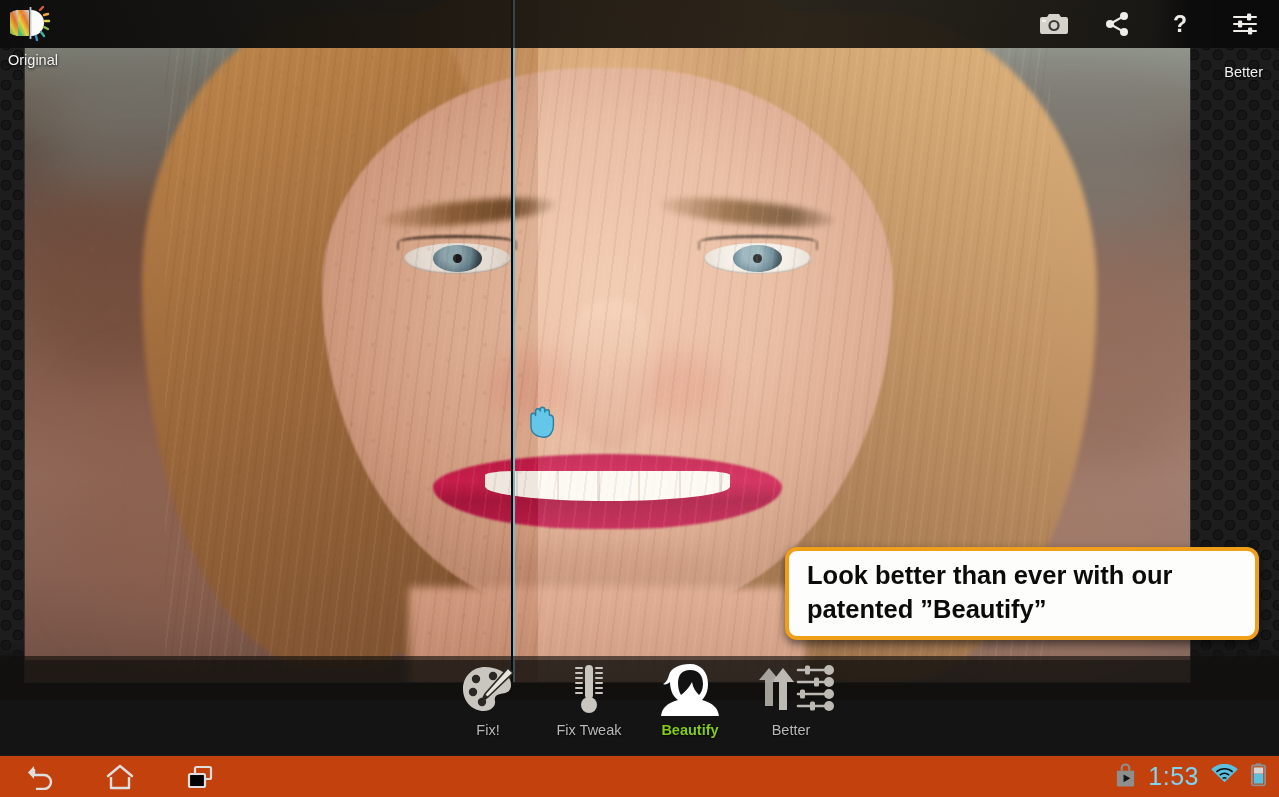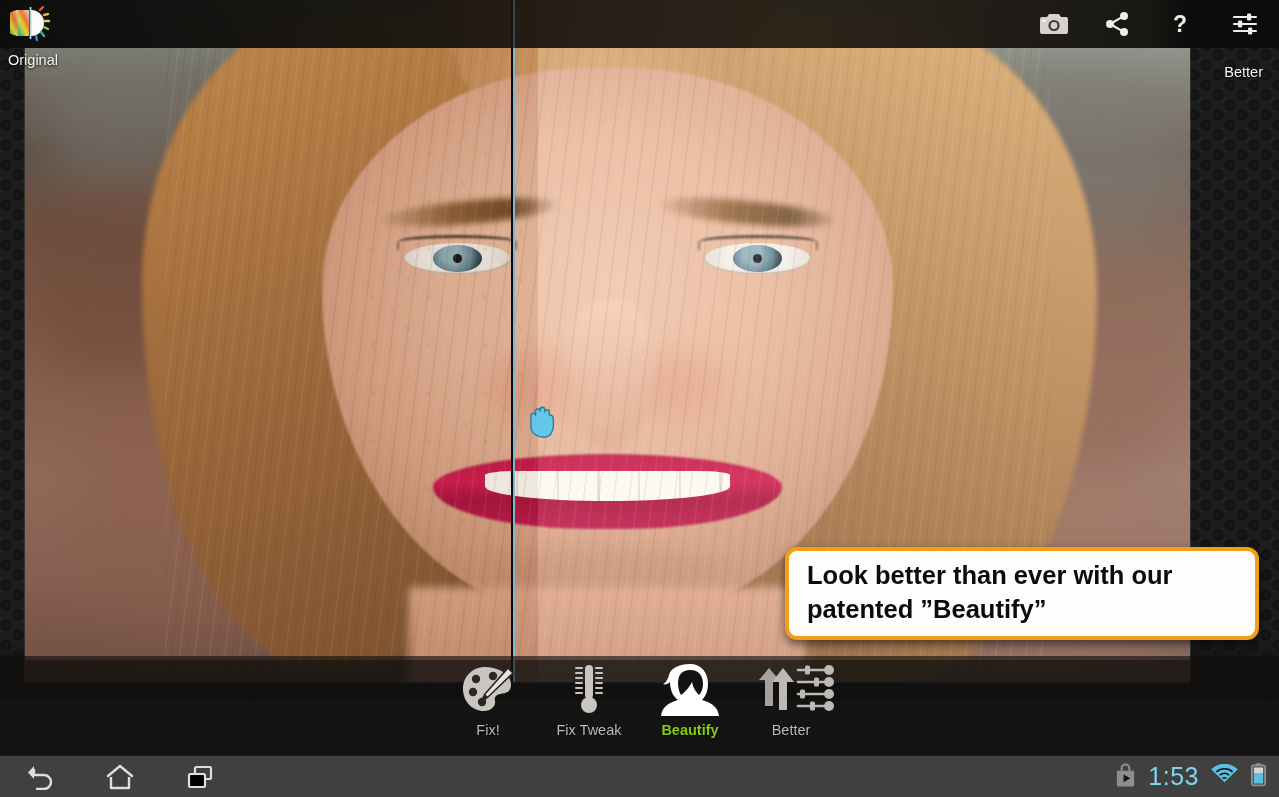--- a/index.html
+++ b/index.html
@@ -218,21 +218,21 @@
     width:101px; display:flex; flex-direction:column; align-items:center;
     cursor:pointer; padding-top:4px;
   }
   .tool-ico{ height:58px; display:flex; align-items:center; justify-content:center; }
   .tool-label{ margin-top:4px; font-size:14.5px; color:#b9b9b9; text-shadow:0 1px 2px rgba(0,0,0,.9); }
   .tool.active .tool-label{ color:#84cc16; font-weight:bold; }
 
   
   .sysbar{
     position:absolute; left:0; bottom:0; width:1279px; height:42px;
-    background:#404040; display:flex; align-items:center;
+    background:#c2410c; display:flex; align-items:center;
     border-top:1px solid #1b1b1b;
   }
   .sys-nav{ display:flex; align-items:center; }
   .sys-btn{ width:80px; height:42px; display:flex; align-items:center; justify-content:center; cursor:pointer; }
   .sys-spacer{ flex:1 1 auto; }
   .sys-status{ display:flex; align-items:center; gap:11px; padding-right:12px; cursor:pointer; }
   .sys-clock{ color:#7fd4ef; font-size:25px; letter-spacing:.5px; }
 </style>
 </head>
 <body>

